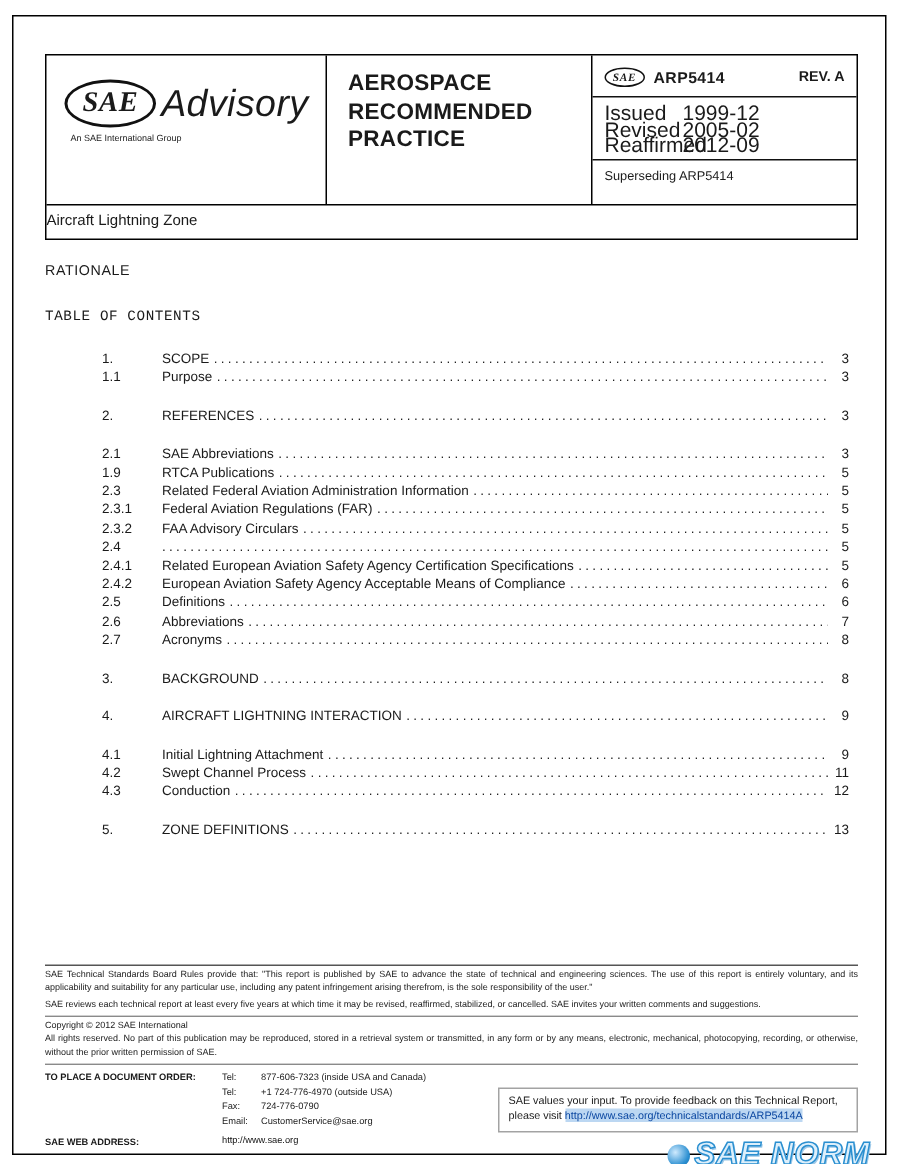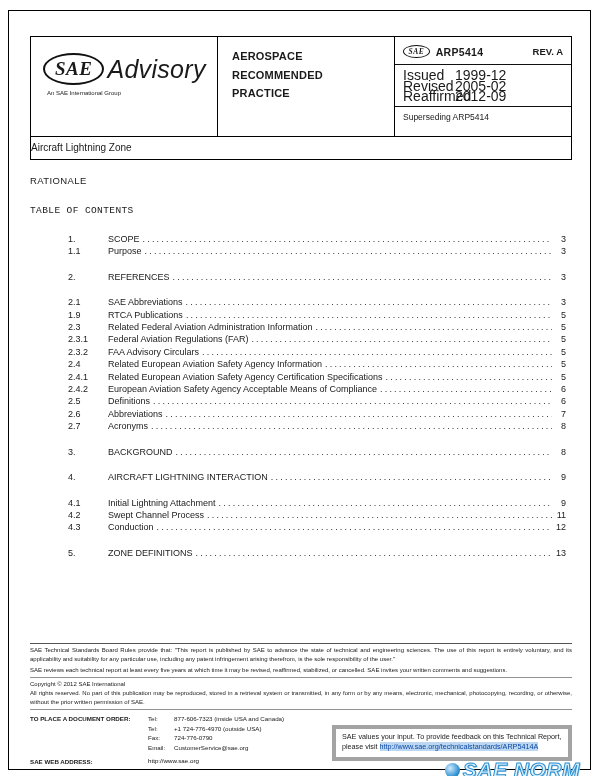--- a/index.html
+++ b/index.html
@@ -20,21 +20,21 @@
     display:inline-block; border:2.5px solid #111; border-radius:50%;
     font-style:italic; font-weight:bold; font-size:19px; line-height:1;
     padding:4px 10px 5px; letter-spacing:0.5px;
     font-family:"Liberation Serif","DejaVu Serif",serif;
   }
   .sae-oval.small { font-size:7.5px; border-width:1.5px; padding:1.5px 4.5px 2px; }
   .aero { font-size:25px; font-style:italic; margin-left:3px; letter-spacing:0.3px; }
   .tagline { font-size:6px; margin:5px 0 0 4px; color:#222; }
 
   .cell-title { flex:1; border-left:1.5px solid #000; border-right:1.5px solid #000; padding:10px 0 0 14px; }
-  .doc-type { font-weight:bold; font-size:11px; line-height:18.5px; width:142px; letter-spacing:0.2px; }
+  .doc-type { font-weight:bold; font-size:15px; line-height:18.5px; width:142px; letter-spacing:0.2px; }
 
   .cell-meta { width:176px; display:flex; flex-direction:column; }
   .meta-id { display:flex; align-items:center; padding:8px 8px 6px; }
   .doc-num { font-weight:bold; font-size:10.5px; margin-left:6px; letter-spacing:0.3px; }
   .doc-rev { font-weight:bold; font-size:9.5px; margin-left:auto; }
   .meta-dates { border-top:1.2px solid #111; padding:5px 8px 4px; }
   .date-row { display:flex; font-size:14px; line-height:10.5px; }
   .date-label { width:52px; }
   .meta-super { border-top:1.2px solid #111; padding:5px 8px; font-size:8.5px; flex:1; }
 
@@ -67,21 +67,21 @@
   .order-area { position:relative; margin-top:4px; min-height:56px; }
   .order-row.main { display:flex; }
   .order-label { font-weight:bold; font-size:6.2px; width:118px; flex:none; line-height:1.6; }
   .contact-row { display:flex; font-size:6.2px; line-height:1.55; }
   .contact-label { width:26px; flex:none; }
   .order-row.web { display:flex; margin-top:5px; font-size:6.2px; }
   .web-link { color:#111; text-decoration:none; }
 
   .feedback-box {
     position:absolute; right:0; top:11px; width:240px;
-    border:4px solid #a3a3a3; padding:3px 6px 4px; font-size:7.2px; line-height:1.45; background:#fff;
+    border:1px solid #a3a3a3; padding:3px 6px 4px; font-size:7.2px; line-height:1.45; background:#fff;
   }
   .feedback-link { color:#0b47a1; background:#bcd7f2; cursor:pointer; }
 
   .norm-logo { position:absolute; right:-8px; bottom:-12px; display:flex; align-items:center; gap:3px; }
   .norm-circle {
     width:15px; height:15px; border-radius:50%; flex:none;
     background: radial-gradient(circle at 35% 35%, #cfeafe, #2b8fd1 65%, #186ba6);
   }
   .norm-text {
     font-size:21px; font-weight:bold; font-style:italic; letter-spacing:0.5px;
@@ -180,21 +180,20 @@
           <span class="toc-page">5</span>
         </div>
         <div class="toc-row">
           <span class="toc-num">2.3.2</span>
           <span class="toc-title">FAA Advisory Circulars</span>
           <span class="toc-leader"></span>
           <span class="toc-page">5</span>
         </div>
         <div class="toc-row">
           <span class="toc-num">2.4</span>
-          <span class="toc-title">Related European Aviation Safety Agency Information</span>
           <span class="toc-leader"></span>
           <span class="toc-page">5</span>
         </div>
         <div class="toc-row">
           <span class="toc-num">2.4.1</span>
           <span class="toc-title">Related European Aviation Safety Agency Certification Specifications</span>
           <span class="toc-leader"></span>
           <span class="toc-page">5</span>
         </div>
         <div class="toc-row">

